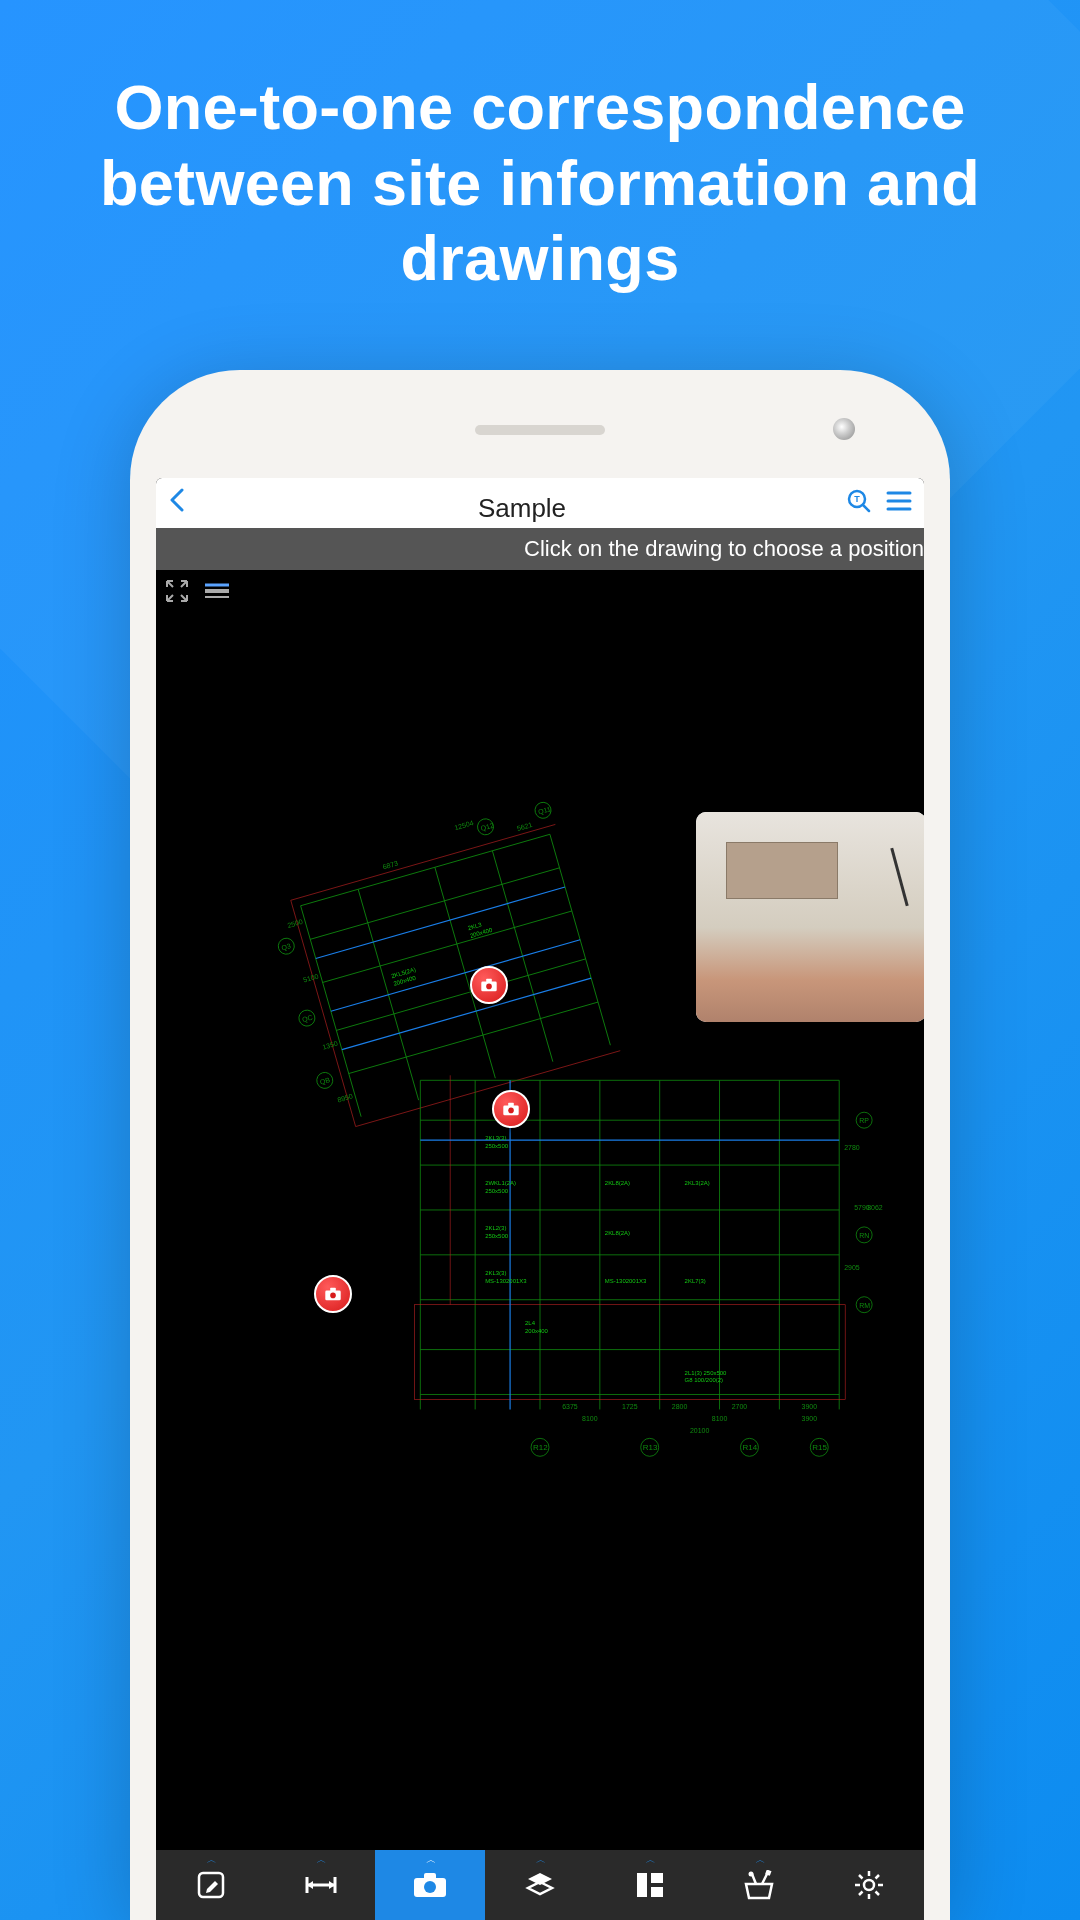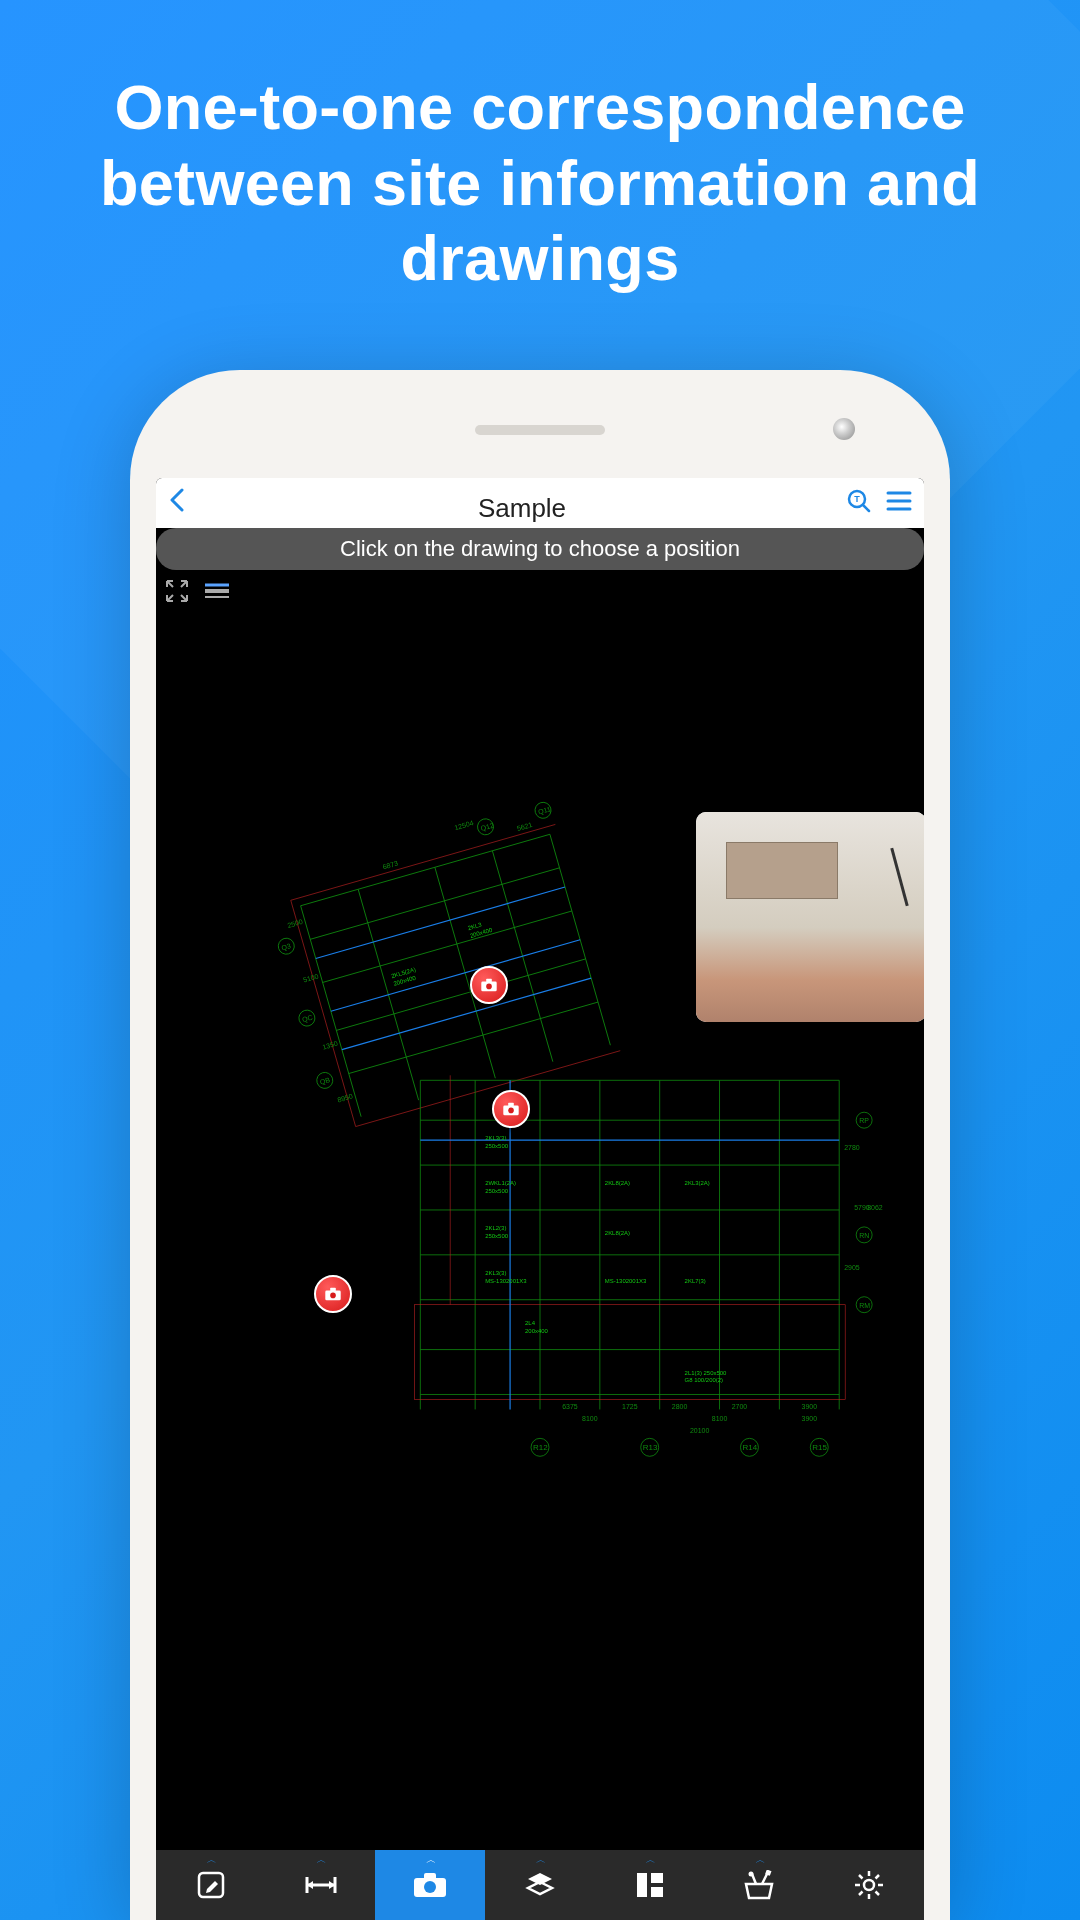--- a/index.html
+++ b/index.html
@@ -94,23 +94,22 @@
   font-weight: 400;
   margin-top: 11px;
 }
 .app-actions { display: flex; gap: 14px; align-items: center; }
 .search-icon { color: #1e88e5; }
 .menu-icon { color: #1e88e5; }
 .hint-bar {
   background: #555;
   color: #fff;
   font-size: 22px;
-  text-align: center;
+  text-align: right;
   padding: 8px 0;
-  border-radius: 20px;
 }
 .canvas {
   flex: 1;
   background: #000;
   position: relative;
   overflow: hidden;
 }
 .corner-tools {
   position: absolute;
   top: 6px;

